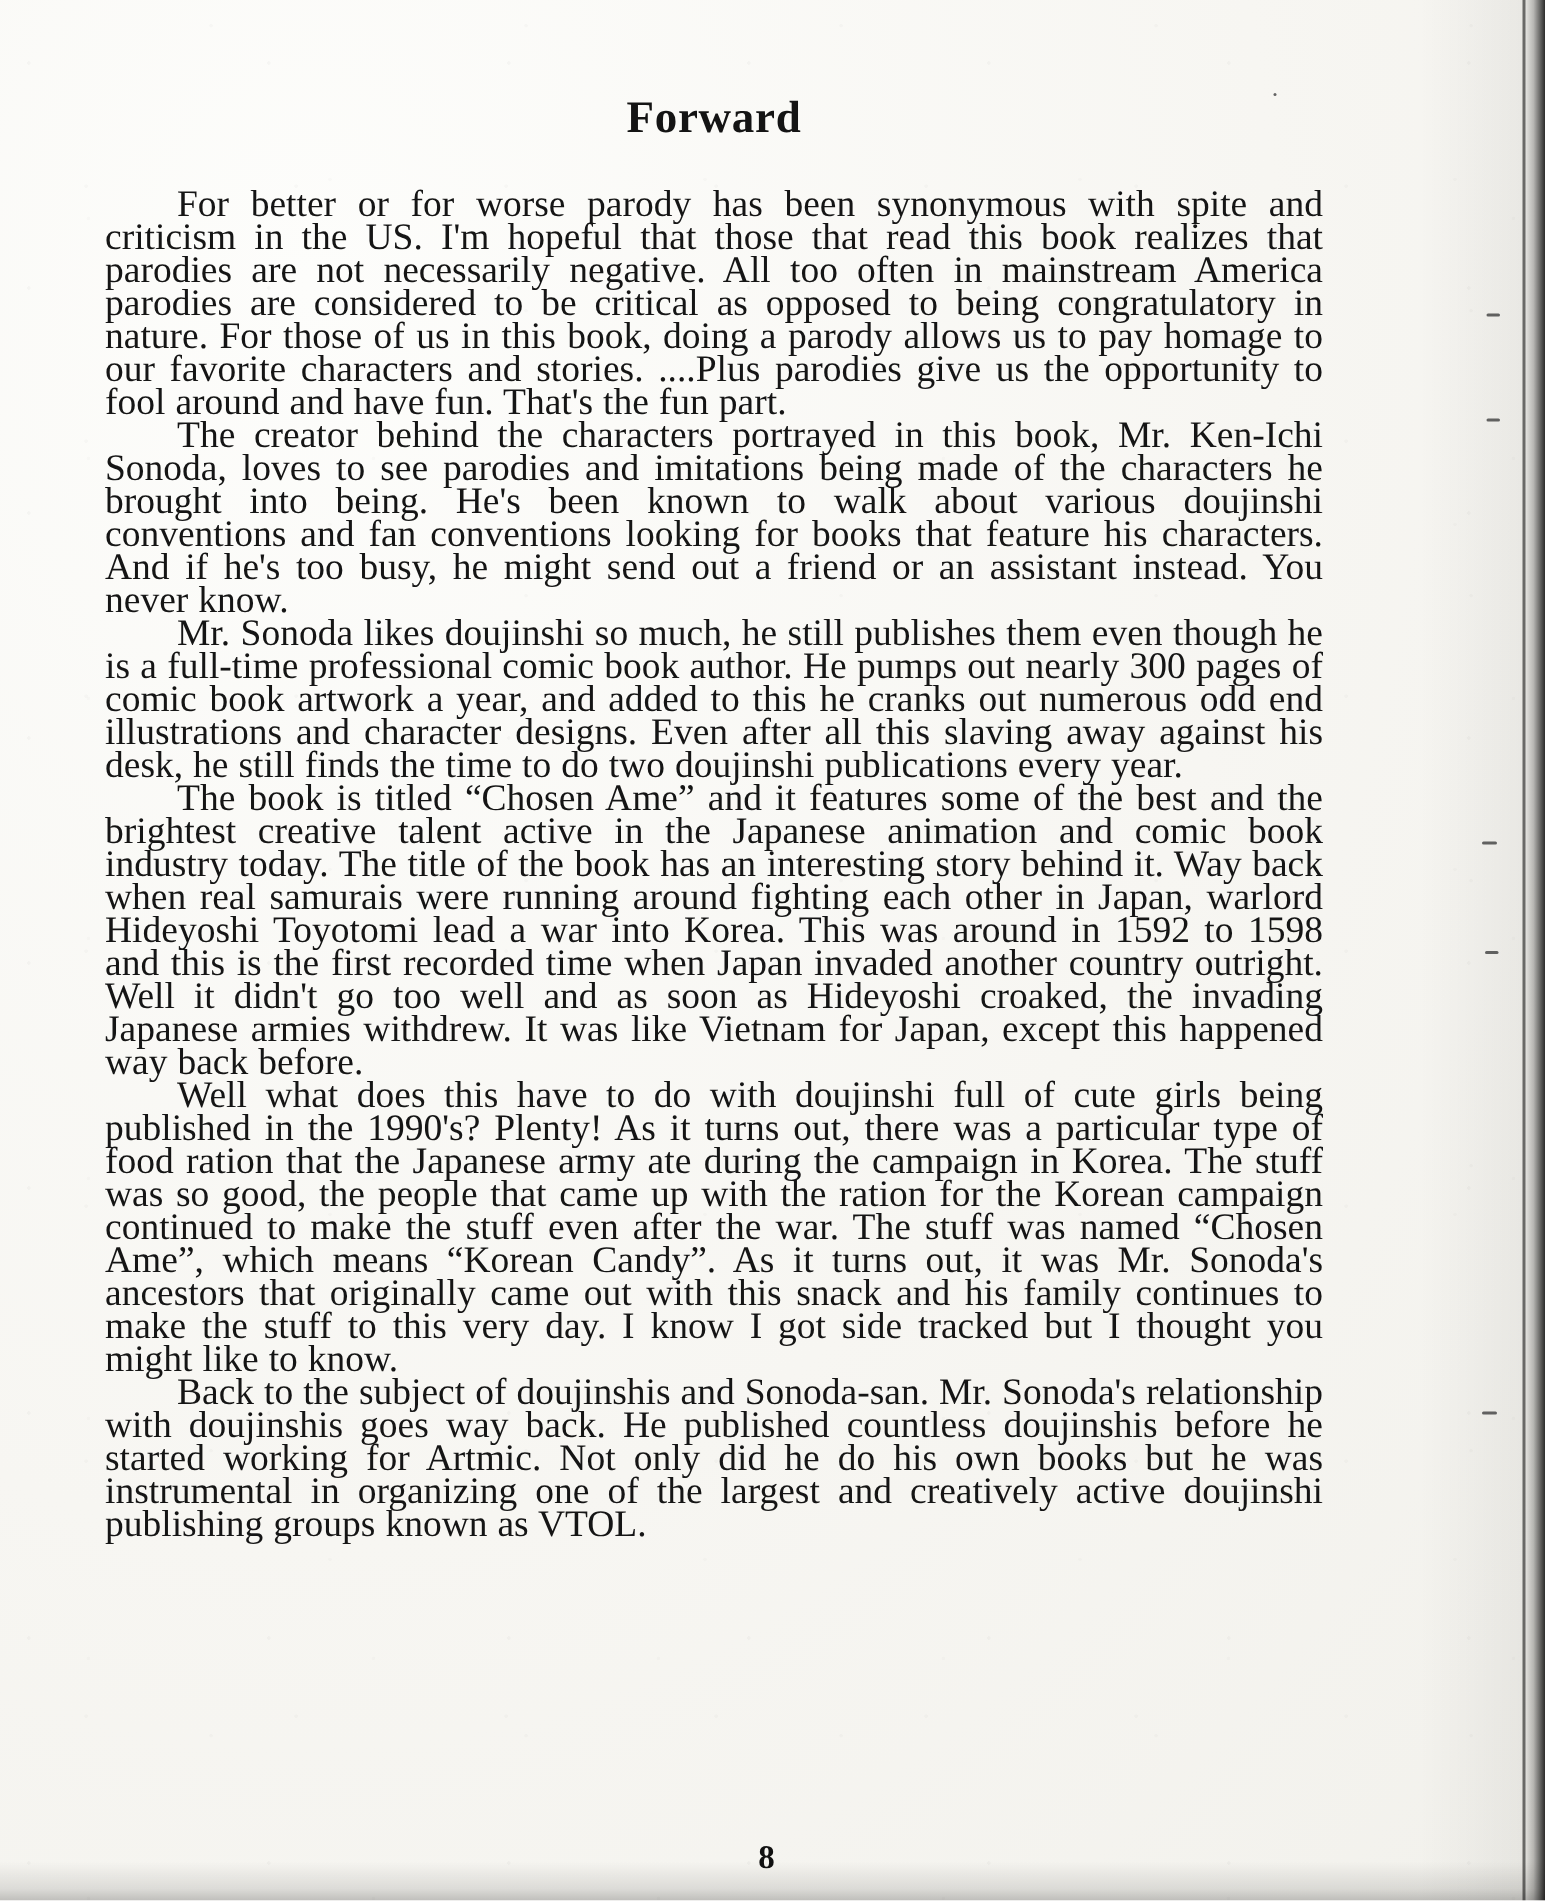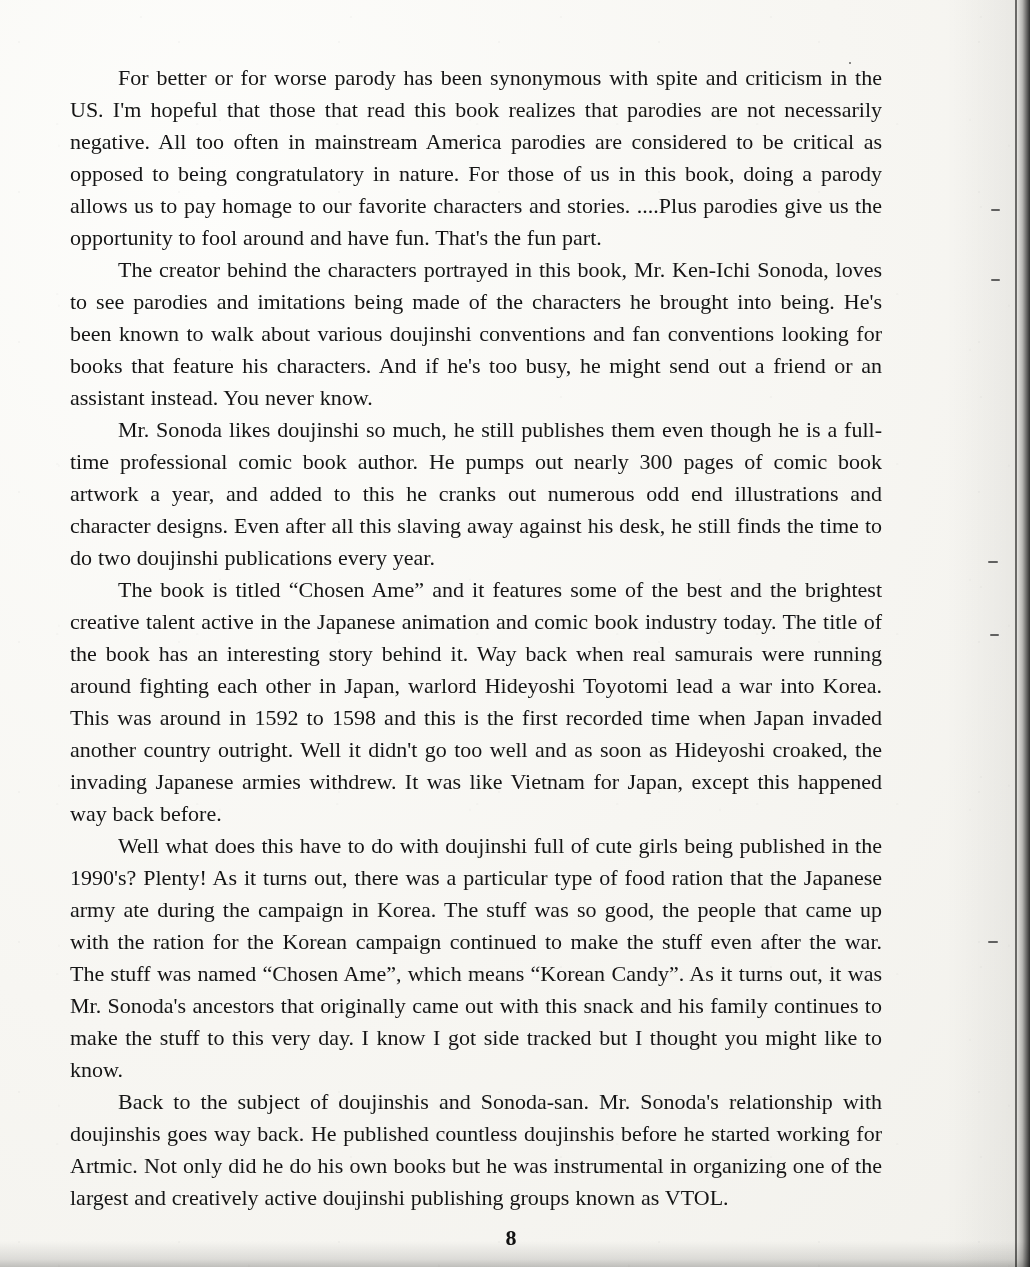--- a/index.html
+++ b/index.html
@@ -90,22 +90,22 @@
     font-size: 30px;
     font-weight: 700;
     text-align: center;
     letter-spacing: 0.5px;
     color: #141414;
     margin: 0 0 30px 0;
     text-indent: 0;
   }
 
   .para {
-    font-size: 22px;
-    line-height: 32px;
+    font-size: 25px;
+    line-height: 22px;
     text-align: justify;
     text-indent: 48px;
     margin: 0;
     color: #151515;
     word-spacing: 0.4px;
     -webkit-font-smoothing: none;
   }
 
   #page-number {
     position: absolute;
@@ -129,20 +129,21 @@
 </style>
 </head>
 <body>
 
 <div id="page">
 
   <div id="grain"></div>
 
   <div id="content">
 
+    <h1 id="doc-title">Forward</h1>
 
     <p class="para">For better or for worse parody has been synonymous with spite and criticism in the US.  I'm hopeful that those that read this book realizes that parodies are not necessarily negative.  All too often in mainstream America parodies are considered to be critical as opposed to being congratulatory in nature.  For those of us in this book, doing a parody allows us to pay homage to our favorite characters and stories.  ....Plus parodies give us the opportunity to fool around and have fun.  That's the fun part.</p>
     <p class="para">The creator behind the characters portrayed in this book, Mr. Ken-Ichi Sonoda, loves to see parodies and imitations being made of the characters he brought into being.  He's been known to walk about various doujinshi conventions and fan conventions looking for books that feature his characters.  And if he's too busy, he might send out a friend or an assistant instead.  You never know.</p>
     <p class="para">Mr. Sonoda likes doujinshi so much, he still publishes them even though he is a full-time professional comic book author.  He pumps out nearly 300 pages of comic book artwork a year, and added to this he cranks out numerous odd end illustrations and character designs.  Even after all this slaving away against his desk, he still finds the time to do two doujinshi publications every year.</p>
     <p class="para">The book is titled “Chosen Ame” and it features some of the best and the brightest creative talent active in the Japanese animation and comic book industry today.  The title of the book has an interesting story behind it.  Way back when real samurais were running around fighting each other in Japan, warlord Hideyoshi Toyotomi lead a war into Korea.  This was around in 1592 to 1598 and this is the first recorded time when Japan invaded another country outright.  Well it didn't go too well and as soon as Hideyoshi croaked, the invading Japanese armies withdrew.  It was like Vietnam for Japan, except this happened way back before.</p>
     <p class="para">Well what does this have to do with doujinshi full of cute girls being published in the 1990's?  Plenty!  As it turns out, there was a particular type of food ration that the Japanese army ate during the campaign in Korea.  The stuff was so good, the people that came up with the ration for the Korean campaign continued to make the stuff even after the war.  The stuff was named “Chosen Ame”, which means “Korean Candy”.  As it turns out, it was Mr. Sonoda's ancestors that originally came out with this snack and his family continues to make the stuff to this very day.  I know I got side tracked but I thought you might like to know.</p>
     <p class="para">Back to the subject of doujinshis and Sonoda-san.  Mr. Sonoda's relationship with doujinshis goes way back.  He published countless doujinshis before he started working for Artmic.  Not only did he do his own books but he was instrumental in organizing one of the largest and creatively active doujinshi publishing groups known as VTOL.</p>
 
     <div id="page-number">8</div>
   </div>

